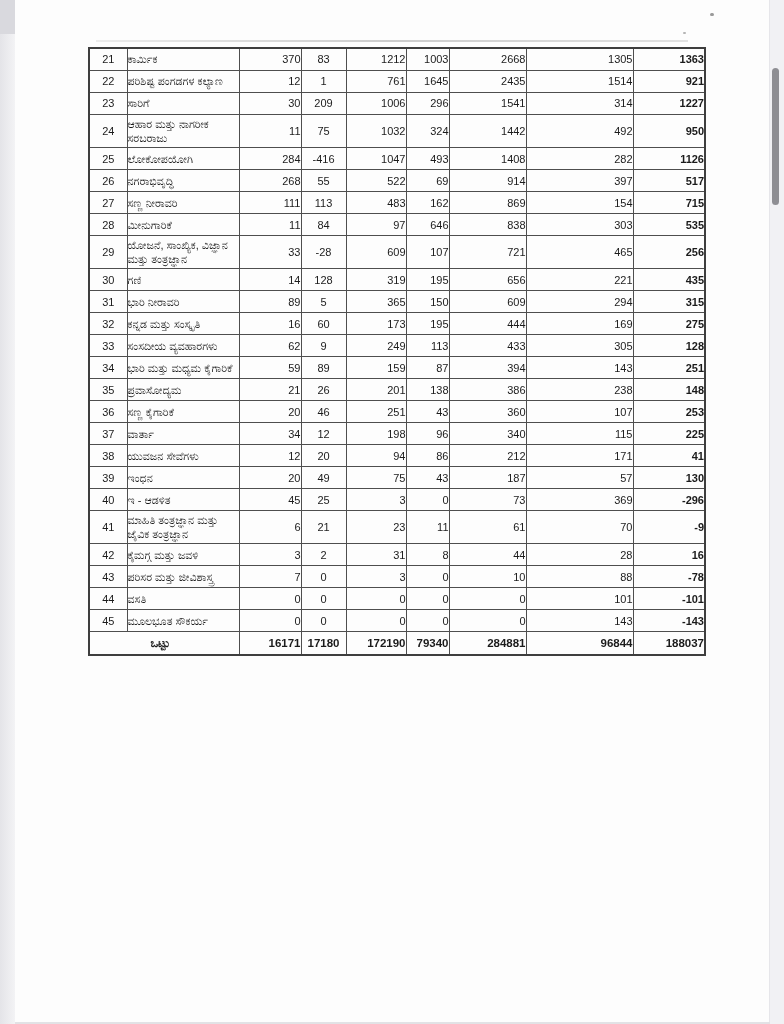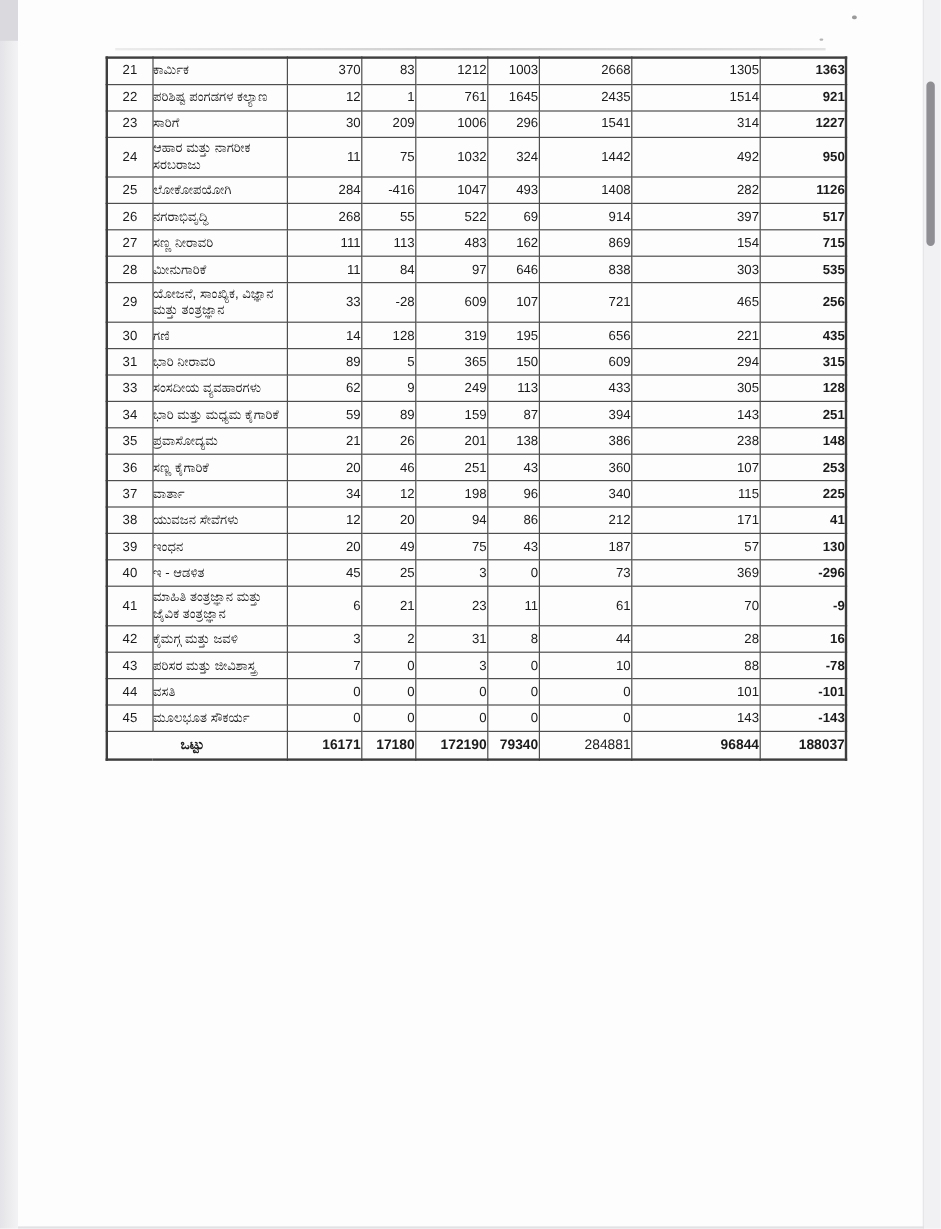--- a/index.html
+++ b/index.html
@@ -41,30 +41,30 @@
   table.ledger td{
     border:1px solid #4e4e4e;
     font-size:11px; line-height:1.28;
     padding:2px 0; vertical-align:middle;
     color:#1b1b1b;
   }
   td.c-no{ text-align:center; }
   td.c-name{ text-align:left; padding:3px 4px 3px 8px;margin-top:36px; }
   td.val{ text-align:right; }
   td.v1{ padding-right:7px; }
-  td.v2{ padding-right:7px; }
+  td.v2{ padding-right:7px;text-align:center; }
   td.v3{ padding-right:7px; }
   td.v4{ padding-right:5px; }
   td.v5{ padding-right:12px; }
   td.v6{ padding-right:14px; }
   td.v7{ padding-right:6px; font-weight:700; }
   tr.data-row td{ height:17px; }
   tr.total-row td{ font-weight:700; font-size:11.5px; height:18px; }
   tr.total-row td.c-total-label{ text-align:center; padding-right:8px; }
-  tr.total-row td.v5{ font-weight:400;text-align:right; }
+  tr.total-row td.v5{ font-weight:700;text-align:right; }
 </style>
 </head>
 <body>
 
 <div class="page">
   <div class="margin-left"></div>
   <div class="margin-left-top"></div>
   <div class="margin-right"></div>
   <div class="scroll-thumb"></div>
   <div class="artifact-line"></div>
@@ -200,20 +200,31 @@
           <td class="c-name">ಭಾರಿ ನೀರಾವರಿ</td>
           <td class="val v1">89</td>
           <td class="val v2">5</td>
           <td class="val v3">365</td>
           <td class="val v4">150</td>
           <td class="val v5">609</td>
           <td class="val v6">294</td>
           <td class="val v7">315</td>
         </tr>
         <tr class="data-row">
+          <td class="c-no">32</td>
+          <td class="c-name">ಕನ್ನಡ ಮತ್ತು ಸಂಸ್ಕೃತಿ</td>
+          <td class="val v1">16</td>
+          <td class="val v2">60</td>
+          <td class="val v3">173</td>
+          <td class="val v4">195</td>
+          <td class="val v5">444</td>
+          <td class="val v6">169</td>
+          <td class="val v7">275</td>
+        </tr>
+        <tr class="data-row">
           <td class="c-no">33</td>
           <td class="c-name">ಸಂಸದೀಯ ವ್ಯವಹಾರಗಳು</td>
           <td class="val v1">62</td>
           <td class="val v2">9</td>
           <td class="val v3">249</td>
           <td class="val v4">113</td>
           <td class="val v5">433</td>
           <td class="val v6">305</td>
           <td class="val v7">128</td>
         </tr>

